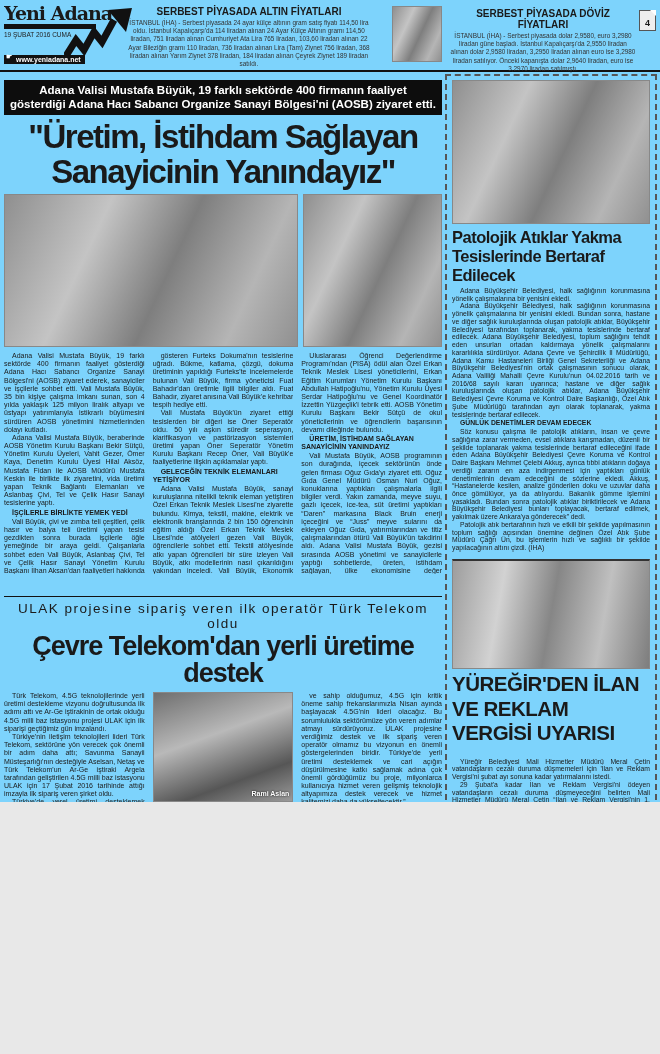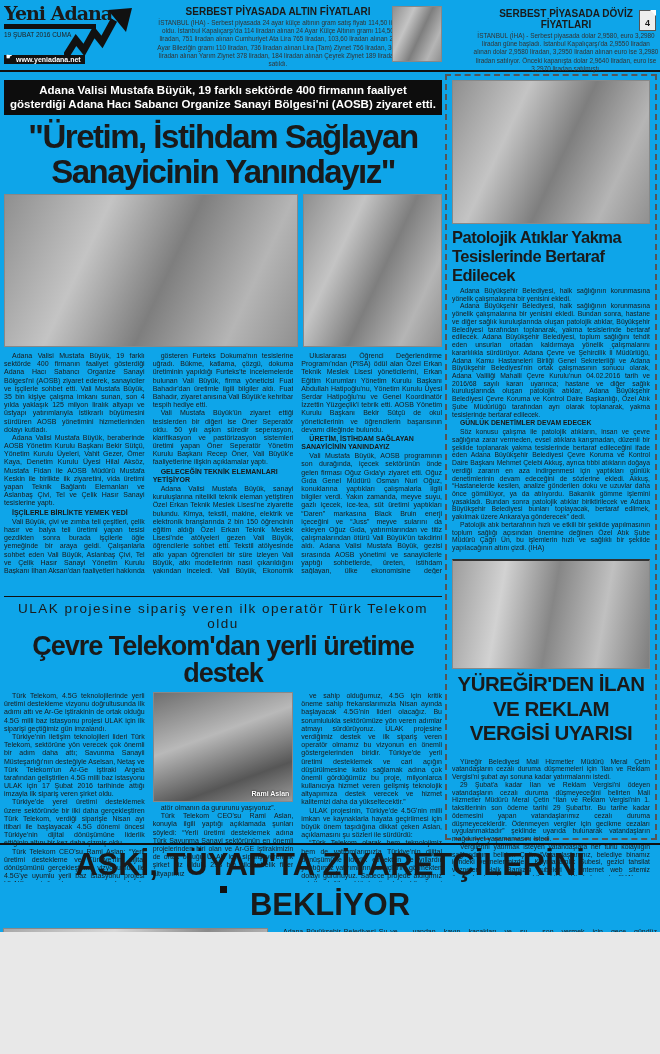--- a/index.html
+++ b/index.html
@@ -1,33 +1,33 @@
 <!DOCTYPE html>
 <html><head>
 <meta charset="utf-8">
 <style>
   html,body{margin:0;padding:0;background:#e8e8e8;}
-  .page{position:relative;width:660px;height:932px;background:#0ea5e9;margin:0 auto;
+  .page{position:relative;width:660px;height:802px;background:#7dd3fc;margin:0 auto;
         font-family:"Liberation Sans",sans-serif;color:#1a1a1a;overflow:hidden;}
   
   .masthead{position:absolute;left:0;top:0;width:660px;height:70px;border-bottom:2px solid #111;}
   .logo-block{position:absolute;left:4px;top:4px;width:130px;height:62px;overflow:hidden;}
   .logo-title{font-family:"DejaVu Serif",serif;font-weight:bold;font-size:19px;letter-spacing:-1px;line-height:1;}
   .logo-bar{width:92px;height:5px;background:#111;margin:1px 0 2px 0;}
   .logo-date{font-size:6.5px;color:#222;}
   .trend{position:absolute;right:0;top:2px;}
   .logo-web{position:absolute;left:0;bottom:2px;background:#111;color:#fff;font-size:7px;
             padding:1px 4px 1px 12px;font-weight:bold;}
   .hand-ico{position:absolute;left:2px;bottom:3px;color:#fff;font-size:7px;}
-  .mk-gold{position:absolute;left:154px;top:6px;width:248px;height:60px;text-align:center;}
+  .mk-gold{position:absolute;left:125px;top:6px;width:248px;height:60px;text-align:center;}
   .mk-title{font-size:10px;font-weight:bold;letter-spacing:0;}
   .mk-body{font-size:6.4px;line-height:1.28;color:#333;margin-top:2px;text-align:center;}
   .gold-photo{position:absolute;left:392px;top:6px;width:50px;height:56px;
               background:linear-gradient(135deg,#777 0%,#c9c9c9 35%,#8d8d8d 60%,#d8d8d8 100%);border:1px solid #999;}
-  .mk-forex{position:absolute;left:473px;top:8px;width:186px;height:58px;text-align:center;}
+  .mk-forex{position:absolute;left:450px;top:8px;width:186px;height:58px;text-align:center;}
   .page-ico{position:absolute;right:4px;top:10px;width:15px;height:19px;border:1px solid #555;background:#eee;
             font-size:9px;font-weight:bold;text-align:center;line-height:24px;}
   .page-ico::before{content:"";position:absolute;right:-1px;top:-1px;border-left:6px solid transparent;
             border-top:6px solid #fdfdfd;border-right:0;}
   
   .photo{background:linear-gradient(115deg,#8f8f8f 0%,#c4c4c4 30%,#7e7e7e 55%,#b5b5b5 80%,#909090 100%);
          border:1px solid #888;box-sizing:border-box;position:relative;}
   .bodytext p{margin:0;text-indent:8px;text-align:justify;}
   .subhead{font-weight:bold;text-indent:8px;margin:1px 0;}
   
@@ -52,21 +52,21 @@
               text-shadow:0 0 2px #000;}
   .endmark{width:7px;height:7px;background:#111;margin:4px auto 0 auto;}
   
   .rail{position:absolute;left:445px;top:74px;width:212px;height:766px;border:2px dashed #555;
         box-sizing:border-box;padding:4px 5px;}
   .rail-photo-1{width:100%;height:144px;}
   .rail-head-1{font-size:16.5px;font-weight:bold;text-align:left;line-height:1.15;margin:4px 0 2px 0;letter-spacing:-0.5px;}
   .rail-body-1{font-size:6.8px;line-height:1.14;height:272px;overflow:hidden;}
   .rail-photo-2{width:100%;height:110px;border-top:2px solid #333;
         background:linear-gradient(100deg,#9d9d9d 0%,#d2d2d2 25%,#868686 50%,#c0c0c0 75%,#7d7d7d 100%);}
-  .rail-head-2{font-size:20.5px;font-weight:bold;text-align:center;line-height:1.2;margin:3px 0 12px 0;letter-spacing:-0.5px;}
+  .rail-head-2{font-size:20.5px;font-weight:bold;line-height:1.2;margin:3px 0 12px 0;letter-spacing:-0.5px;}
   .rail-body-2{font-size:6.8px;line-height:1.14;height:118px;overflow:hidden;}
   
   .aski{position:absolute;left:0;top:843px;width:660px;border-top:2px solid #111;}
   .aski-headline{font-size:31px;font-weight:bold;letter-spacing:0px;text-align:center;line-height:1.3;}
   .aski-row{display:flex;gap:7px;padding:0 3px;margin-top:2px;}
   .aski-photo{flex:0 0 265px;height:158px;
         background:linear-gradient(125deg,#a8a8a8 0%,#d8d8d8 30%,#8a8a8a 55%,#cfcfcf 85%,#9a9a9a 100%);}
   .aski-col{flex:1;font-size:7px;line-height:1.17;height:158px;overflow:hidden;}
 </style>
 </head>

